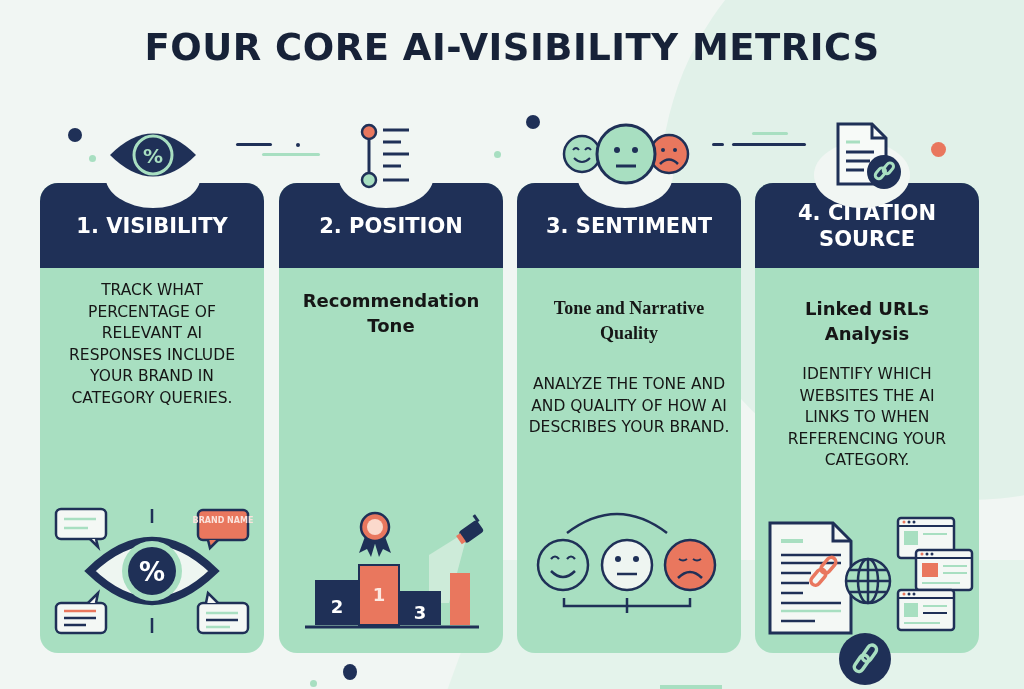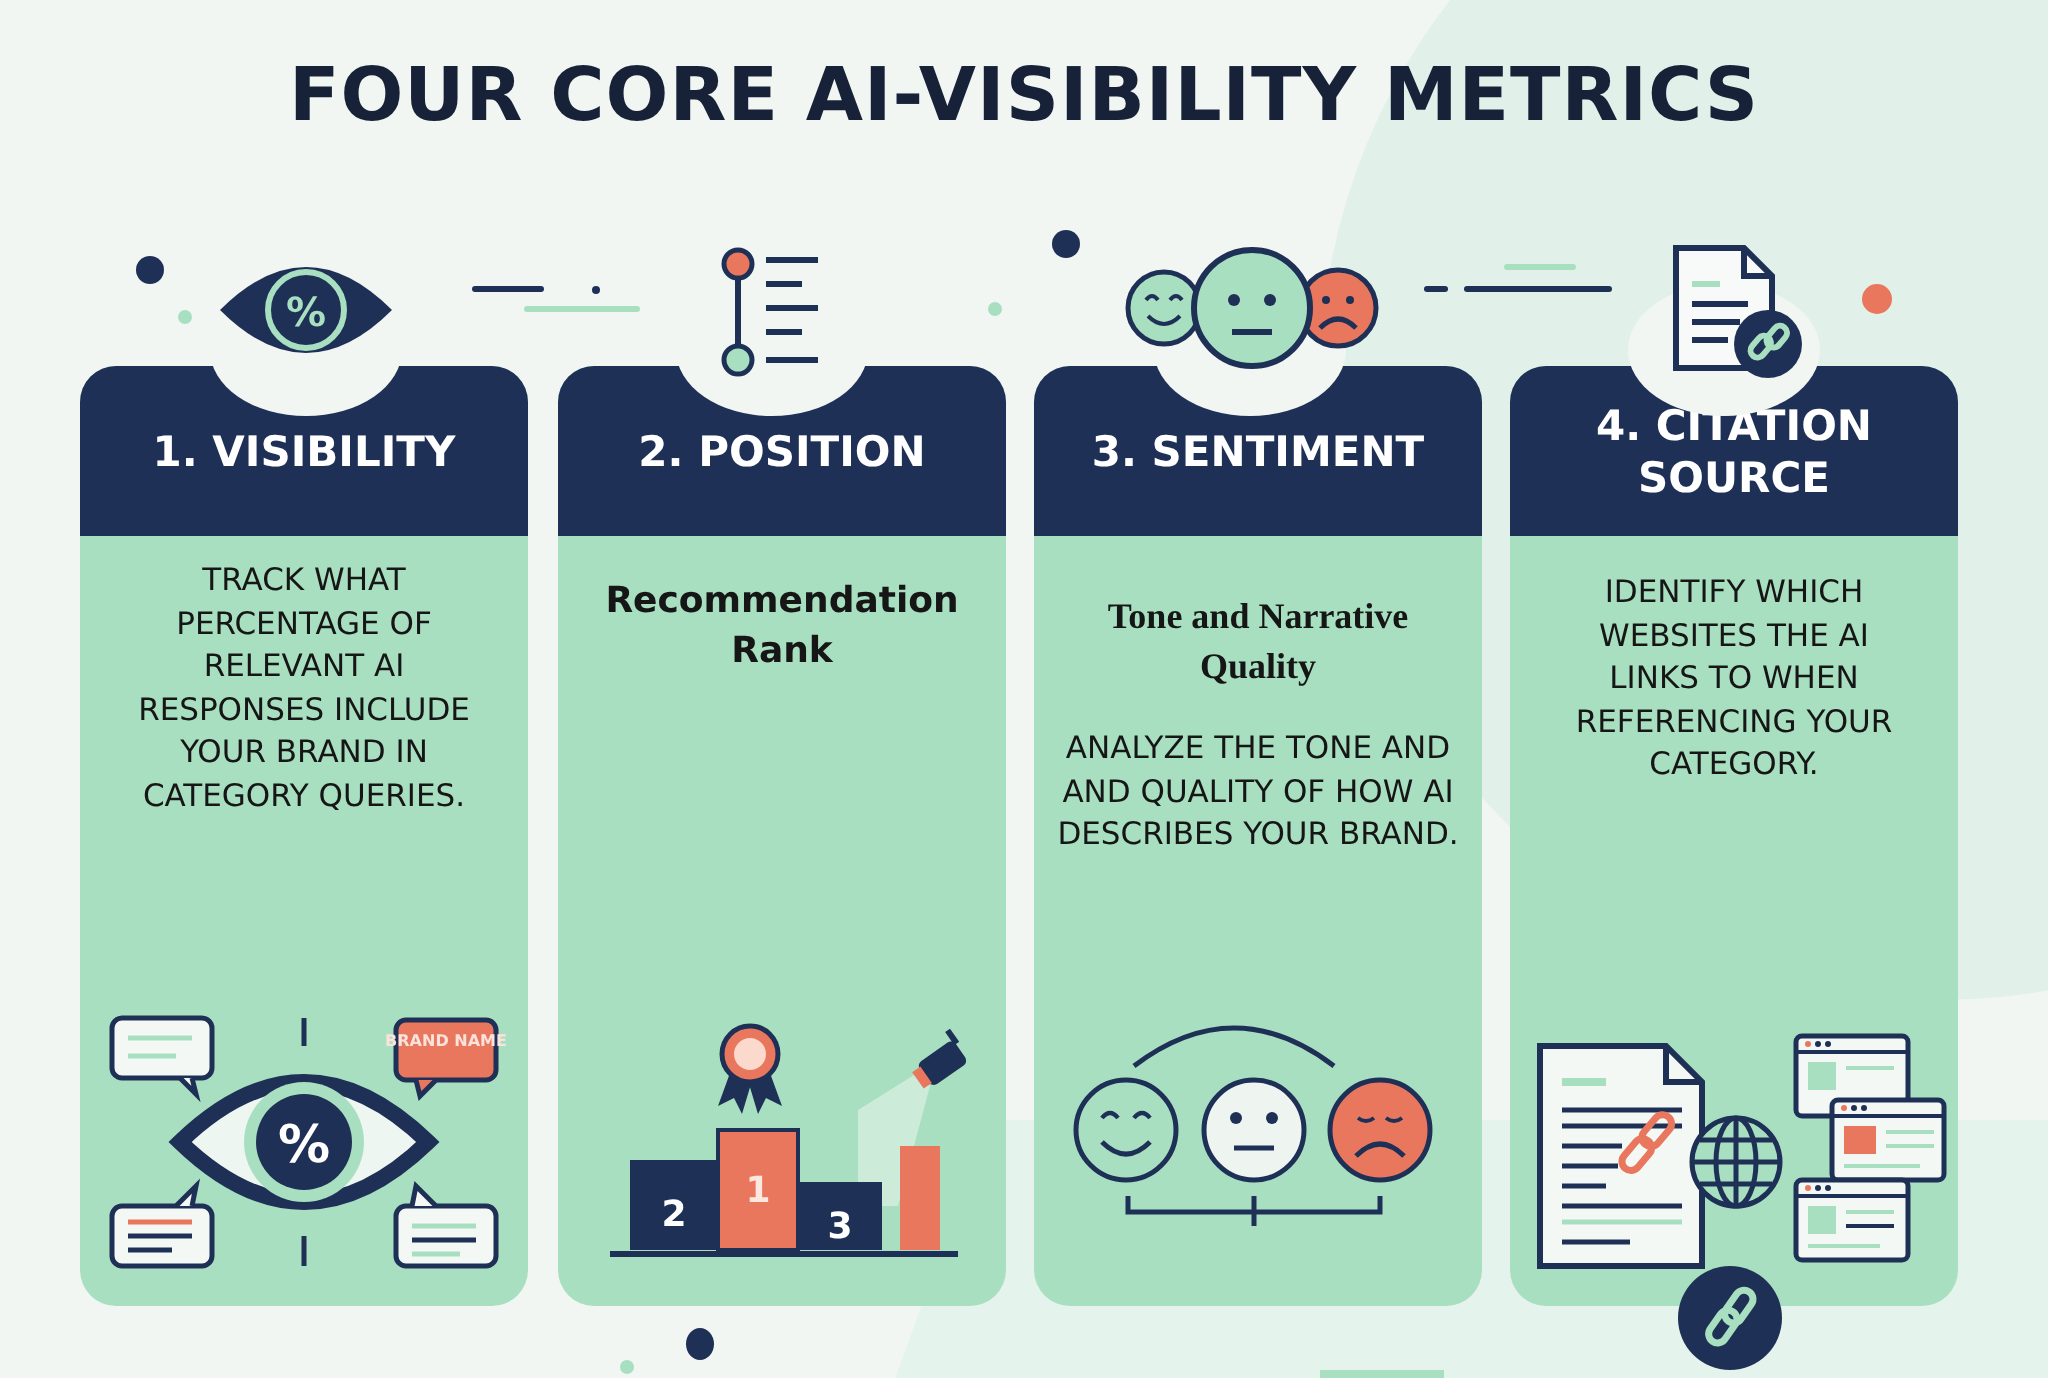--- a/index.html
+++ b/index.html
@@ -152,21 +152,21 @@
     <line x1="166" y1="117" x2="198" y2="117" stroke="#1f3057" stroke-width="2.5"></line>
     <line x1="166" y1="124" x2="190" y2="124" stroke="#a8dfc1" stroke-width="2.5"></line>
   </svg>
 </div>
 <div class="notch" style="left:105px;top:142px;"></div>
 
 <div class="card" style="left:279px;">
   <div class="card-head">
     <span>2. POSITION</span>
   </div>
-  <div class="card-sub">Recommendation Rank</div>
+  <div class="card-sub">Recommendation Tone</div>
   <svg class="card-illus" viewBox="0 0 224 150">
     <g>
       <path d="M88 28 L80 50 L88 46 L92 54 L98 34 Z" fill="#1f3057"></path>
       <path d="M104 28 L112 50 L104 46 L100 54 L94 34 Z" fill="#1f3057"></path>
       <circle cx="96" cy="24" r="14" fill="#e9775e" stroke="#1f3057" stroke-width="2.5"></circle>
       <circle cx="96" cy="24" r="8" fill="#fbd9cc"></circle>
     </g>
     <polygon points="150,52 182,32 186,40 170,100 150,100" fill="#d6eedf" opacity="0.8"></polygon>
     <g transform="rotate(-35 192 30)">
       <rect x="182" y="22" width="22" height="14" rx="3" fill="#1f3057"></rect>
@@ -183,21 +183,21 @@
     <text x="141" y="116" text-anchor="middle" font-family="DejaVu Sans, sans-serif" font-weight="bold" font-size="18" fill="#fff">3</text>
   </svg>
 </div>
 <div class="notch" style="left:338px;top:142px;"></div>
 
 <div class="card" style="left:517px;">
   <div class="card-head">
     <span>3. SENTIMENT</span>
   </div>
   <div class="card-sub" style="margin-top:28px;font-family:Liberation Serif, serif;">Tone and Narrative Quality</div>
-  <div class="card-desc" style="margin-top:18px;padding:0 0;">ANALYZE THE TONE AND AND QUALITY OF HOW AI DESCRIBES YOUR BRAND.</div>
+  <div class="card-desc" style="margin-top:28px;padding:0 0;">ANALYZE THE TONE AND AND QUALITY OF HOW AI DESCRIBES YOUR BRAND.</div>
   <svg class="card-illus" viewBox="0 0 224 150">
     <path d="M50 30 Q100 -8 150 30" stroke="#1f3057" stroke-width="2.5" fill="none"></path>
     <g>
       <circle cx="46" cy="62" r="25" fill="#a8dfc1" stroke="#1f3057" stroke-width="2.5"></circle>
       <path d="M34 56 q4 -5 8 0 M50 56 q4 -5 8 0" stroke="#1f3057" stroke-width="2.2" fill="none"></path>
       <path d="M34 68 q12 12 24 0" stroke="#1f3057" stroke-width="2.5" fill="none"></path>
     </g>
     <g>
       <circle cx="110" cy="62" r="25" fill="#eef5f1" stroke="#1f3057" stroke-width="2.5"></circle>
       <circle cx="101" cy="56" r="3" fill="#1f3057"></circle>
@@ -212,20 +212,21 @@
     <path d="M47 95 V103 H173 V95" stroke="#1f3057" stroke-width="2.5" fill="none"></path>
     <line x1="110" y1="95" x2="110" y2="110" stroke="#1f3057" stroke-width="2.5"></line>
   </svg>
 </div>
 <div class="notch" style="left:577px;top:142px;"></div>
 
 <div class="card" style="left:755px;">
   <div class="card-head" style="padding:0 40px;">
     <span>4. CITATION SOURCE</span>
   </div>
+  <div class="card-sub" style="margin-top:28px;padding:0 50px;">Linked URLs Analysis</div>
   <div class="card-desc" style="margin-top:18px;padding:0 20px;">IDENTIFY WHICH WEBSITES THE AI LINKS TO WHEN REFERENCING YOUR CATEGORY.</div>
   <svg class="card-illus" viewBox="0 0 224 150">
     <g>
       <path d="M15 20 H78 L96 38 V130 H15 Z" fill="#f4f8f5" stroke="#1f3057" stroke-width="3"></path>
       <path d="M78 20 V38 H96" fill="none" stroke="#1f3057" stroke-width="3"></path>
       <line x1="26" y1="38" x2="48" y2="38" stroke="#a8dfc1" stroke-width="4"></line>
       <line x1="26" y1="52" x2="86" y2="52" stroke="#1f3057" stroke-width="2.5"></line>
       <line x1="26" y1="60" x2="86" y2="60" stroke="#1f3057" stroke-width="2.5"></line>
       <line x1="26" y1="70" x2="56" y2="70" stroke="#1f3057" stroke-width="2.5"></line>
       <line x1="26" y1="80" x2="54" y2="80" stroke="#1f3057" stroke-width="2.5"></line>

